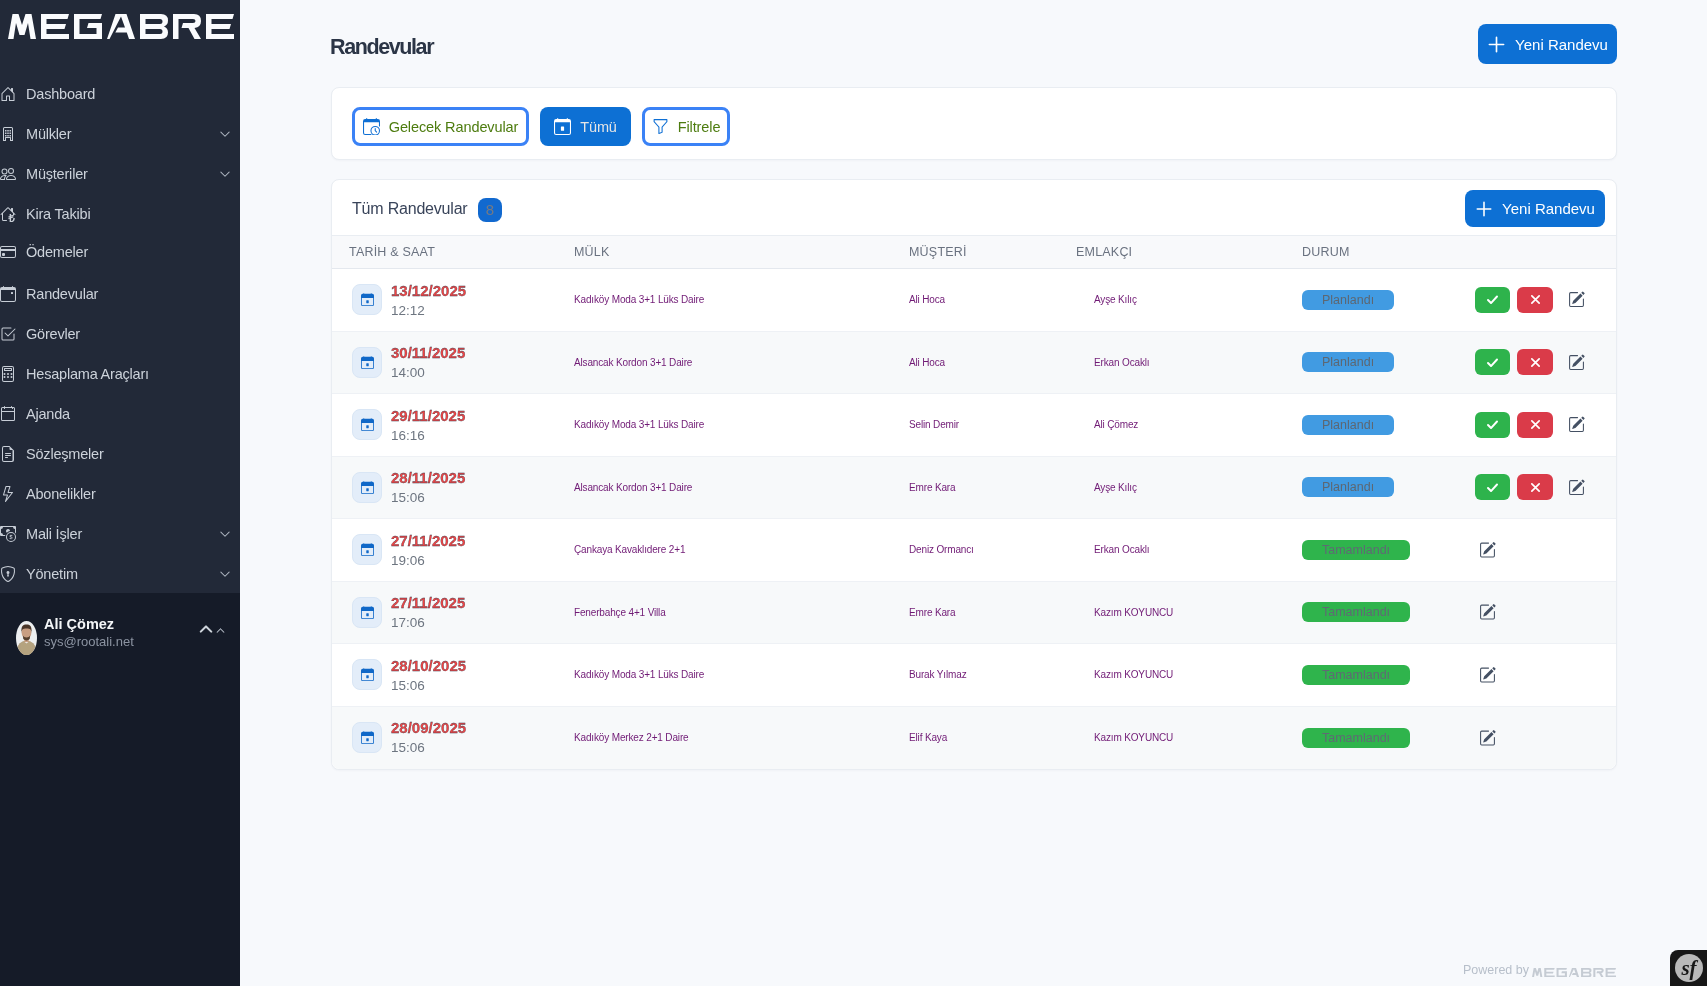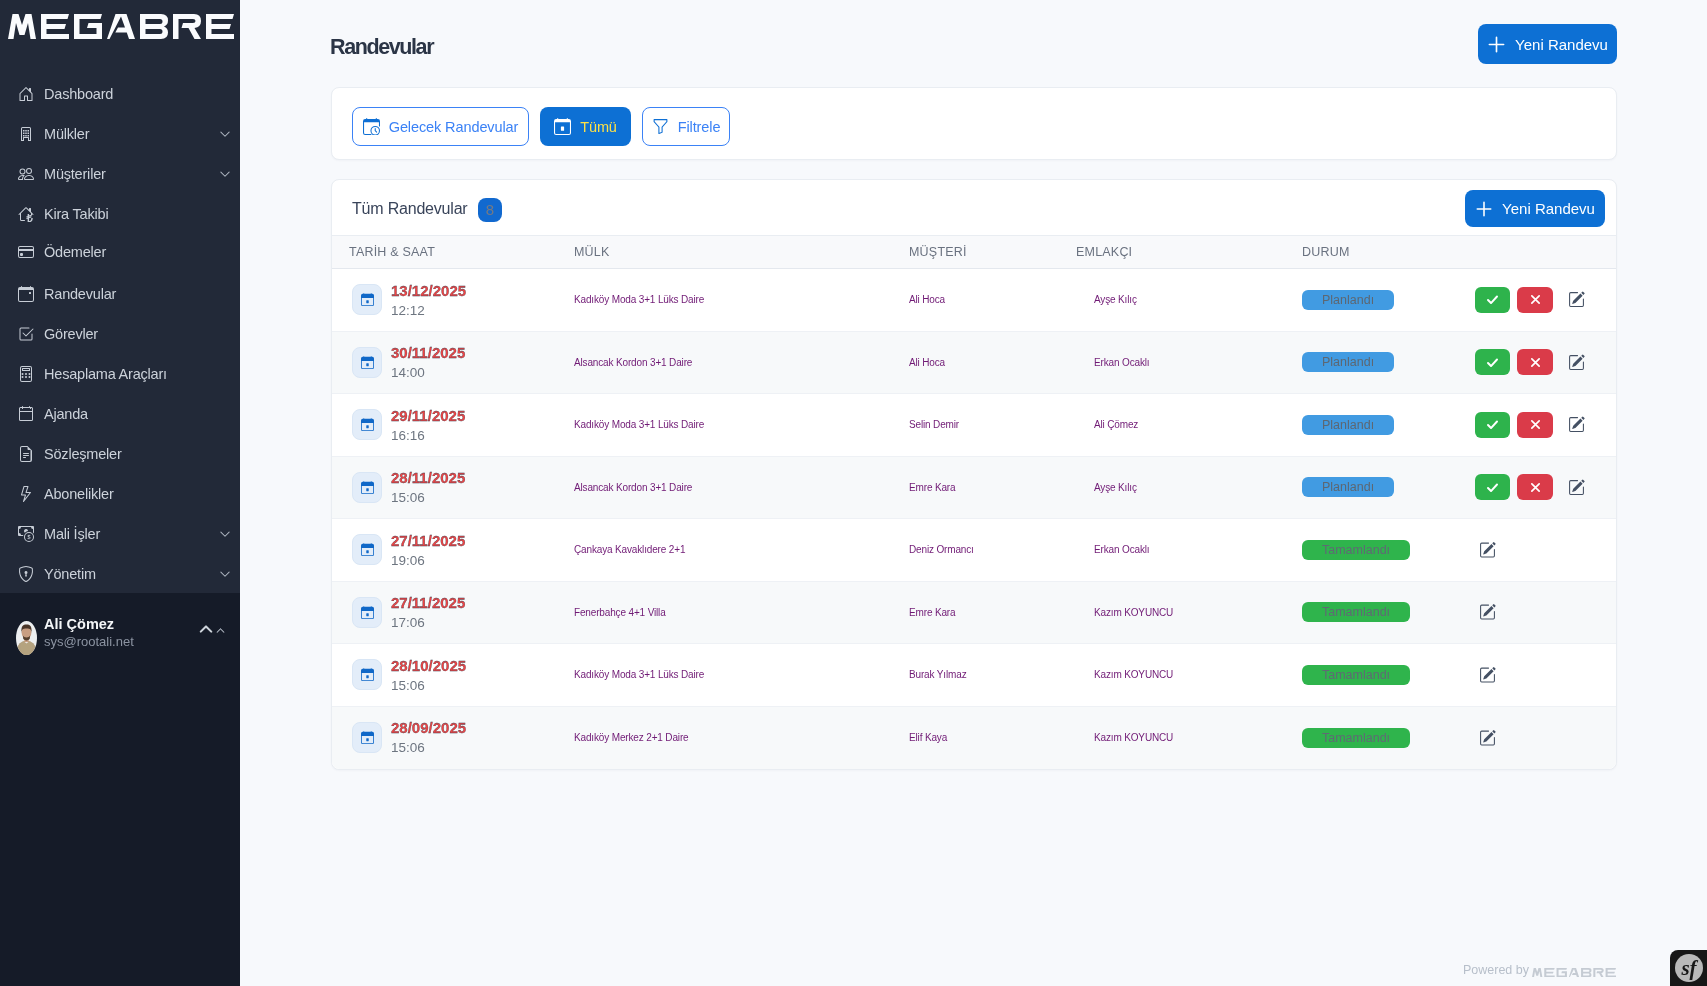--- a/index.html
+++ b/index.html
@@ -2,40 +2,40 @@
 <html lang="tr"><head>
 <meta charset="utf-8">
 <title>Randevular</title>
 <style>
 html,body{margin:0;padding:0}
 #app{position:relative;width:1707px;height:986px;background:#f7f9fc;font-family:"Liberation Sans",sans-serif;overflow:hidden}
 
 aside{position:absolute;left:0;top:0;width:240px;height:986px;background:#151b28}
 .side-top{position:absolute;left:0;top:0;width:240px;height:593px;background:#222938}
 .logo{position:absolute;left:8px;top:14px;width:226px;height:25px}
-.ni{position:absolute;left:0;width:244px;height:40px;display:flex;align-items:center;padding-left:18px;box-sizing:border-box;color:#ccd2da;font-size:14.5px;letter-spacing:-.2px}
+.ni{position:absolute;left:0;width:244px;height:40px;display:flex;align-items:center;box-sizing:border-box;color:#ccd2da;font-size:14.5px;letter-spacing:-.2px}
 .ni svg.ic{width:16px;height:16px;margin-right:10px;flex:none}
 .chev{position:absolute;right:13px;top:14px;width:12px;height:12px}
 .user{position:absolute;left:0;top:606px;width:240px;height:64px}
 .user .nm{position:absolute;left:44px;top:10px;font-size:14.5px;font-weight:bold;color:#f3f5f7;line-height:16px}
 .user .em{position:absolute;left:44px;top:28px;font-size:13px;color:#8b93a1;line-height:15px}
 .user .av{position:absolute;left:16px;top:15px}
 .user .ch1{position:absolute;left:199px;top:16px}
 .user .ch2{position:absolute;left:216px;top:20px}
 
 h1{position:absolute;left:330px;top:35px;margin:0;font-size:21.5px;font-weight:bold;color:#2b3546;letter-spacing:-1.4px}
 .btn-blue{background:#0d70d4;color:#fff;border:none;border-radius:8px;display:flex;align-items:center;justify-content:center;font-family:inherit;font-size:15px;cursor:pointer}
 #btn-top{position:absolute;left:1478px;top:24px;width:139px;height:40px}
 #btn-top svg,#btn-tbl svg{margin-right:9px}
 #btn-tbl{position:absolute;left:1133px;top:10px;width:140px;height:37px}
 .card{position:absolute;background:#fff;border:1px solid #e9edf2;border-radius:8px;box-sizing:border-box;box-shadow:0 1px 2px rgba(20,30,50,.03)}
 #card1{left:331px;top:87px;width:1286px;height:73px}
 .fbtn{position:absolute;top:19px;height:39px;border-radius:8px;display:flex;align-items:center;justify-content:center;font-size:14.5px;box-sizing:border-box;font-family:inherit;letter-spacing:-.1px}
-.fbtn.outline{border:1px solid #3b82f6;color:#3b82f6;background:#fff}
-.fbtn.fill{background:#0d70d4;color:#fde047;border:none}
+.fbtn.outline{border:3px solid #3b82f6;color:#4d7c0f;background:#fff}
+.fbtn.fill{background:#0d70d4;color:#e5e5e5;border:none}
 .fbtn svg{margin-right:9px}
 #fb1{left:20px;width:177px}
 #fb2{left:208px;width:91px}
 #fb3{left:310px;width:88px}
 #card2{left:331px;top:179px;width:1286px;height:591px}
 #c2title{position:absolute;left:20px;top:20px;font-size:16px;letter-spacing:-.2px;color:#39445a;font-weight:normal}
 #c2badge{position:absolute;left:146px;top:17.5px;width:24px;height:24px;background:#1169cf;border-radius:8px;color:#747a84;font-size:15px;display:flex;align-items:center;justify-content:center}
 .thead{position:absolute;left:0;top:55px;width:1284px;height:34px;background:#f8f9fb;border-top:1px solid #e9edf2;border-bottom:1px solid #e4e8ee;box-sizing:border-box}
 .th{position:absolute;top:0;height:100%;display:flex;align-items:center;font-size:12.5px;color:#6a7280;letter-spacing:.2px}
 .rows{position:absolute;left:0;top:89px;width:1284px}

